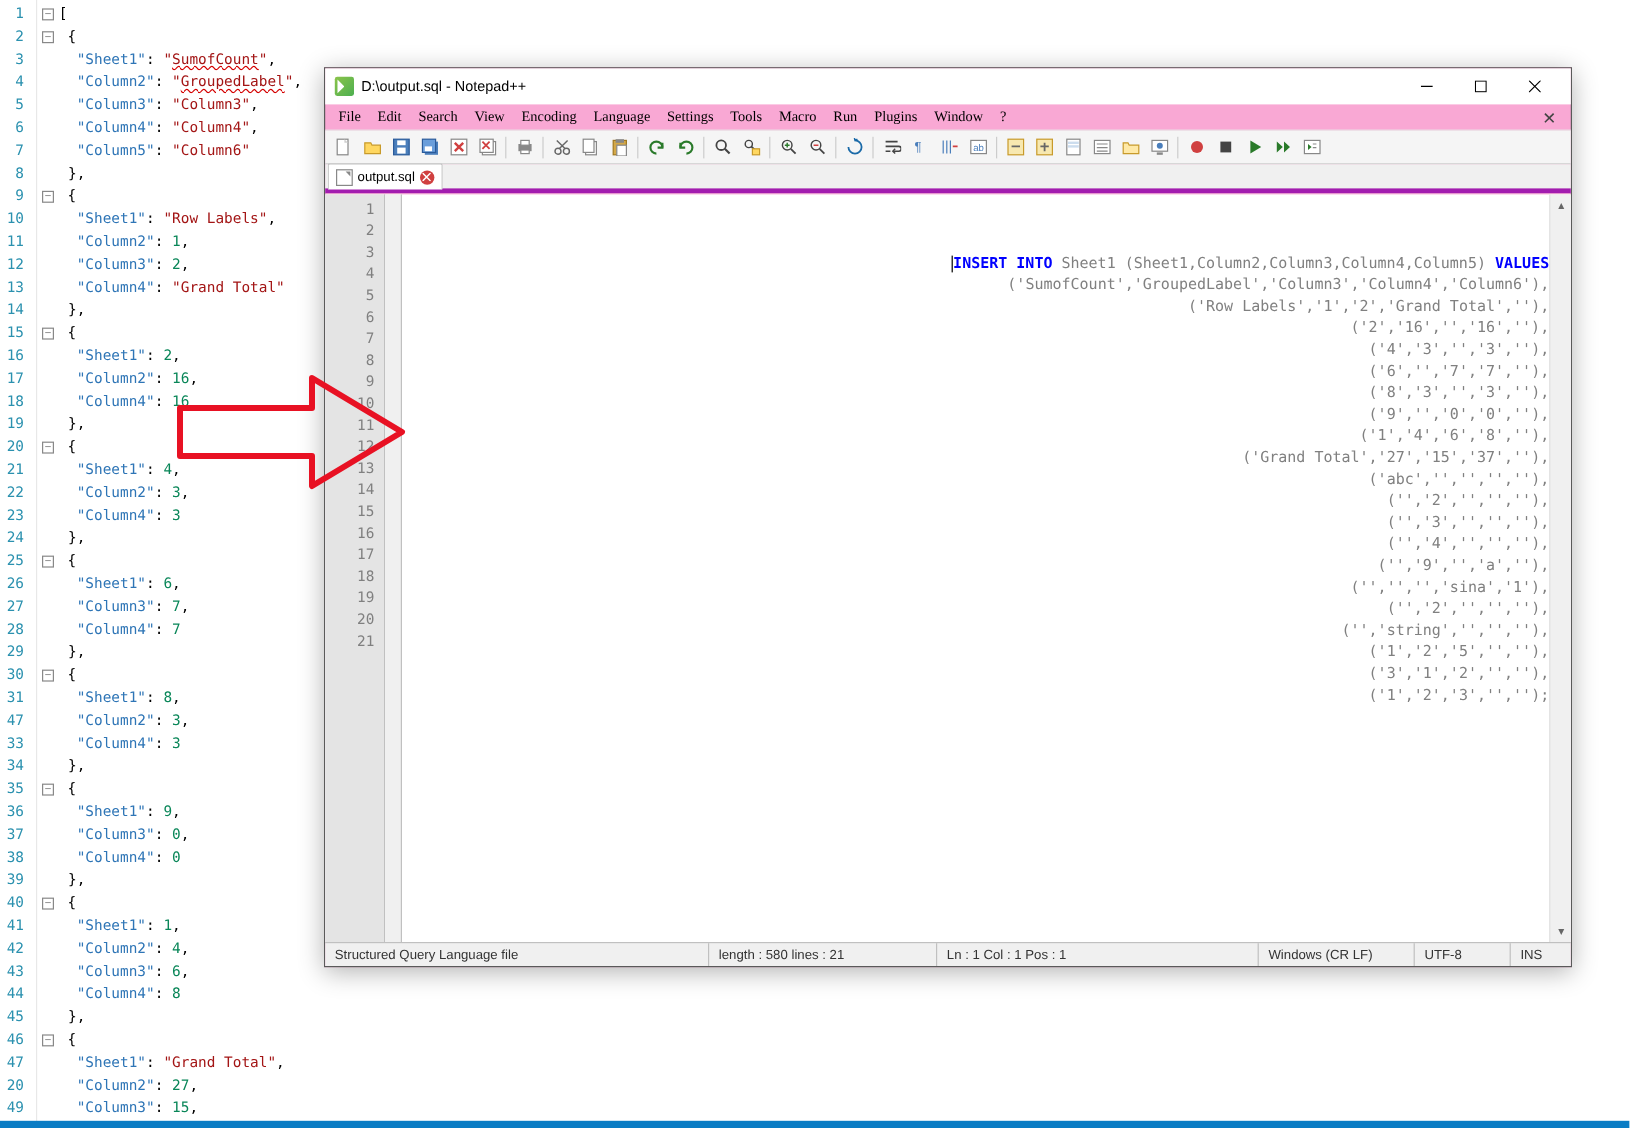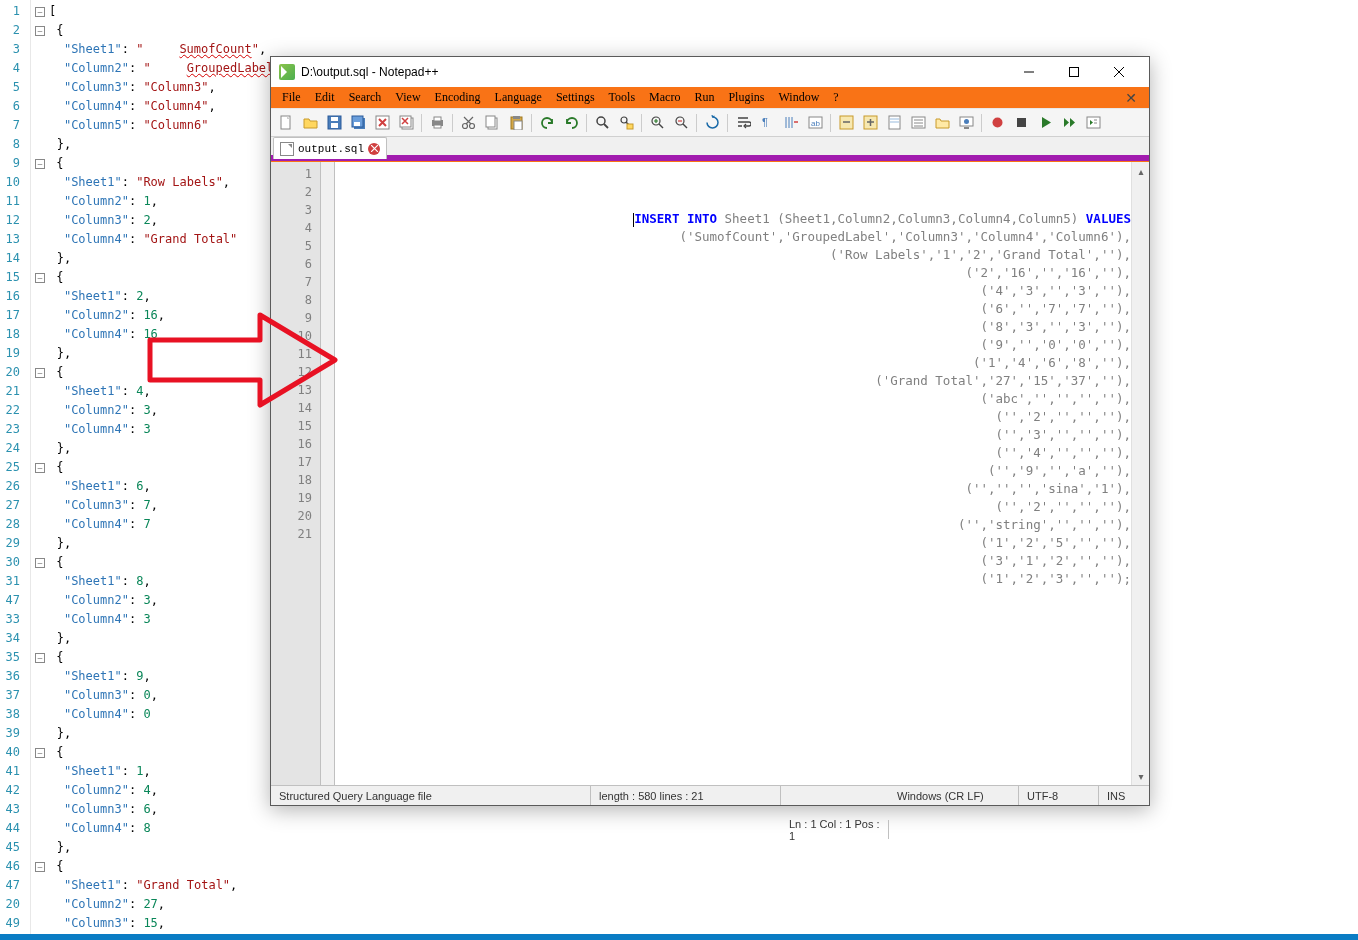--- a/index.html
+++ b/index.html
@@ -9,42 +9,42 @@
 .left-editor { position:absolute; left:0; top:0; width:270px; height:940px; background:#fff; }
 .left-editor .gutter { position:absolute; left:0; top:0; width:30px; height:100%; border-right:0; text-align:right; color:#2b91af; font-family:Consolas,monospace; font-size:12px; padding-top:2px; }
 .left-editor .gutter div { padding-right:10px; height:19px; line-height:19px; }
 .left-editor .code { position:absolute; left:30px; top:0; width:240px; height:100%; font-family:Consolas,monospace; font-size:12px; padding-top:2px; padding-left:4px; white-space:pre; color:#000; border-left:1px solid #e8e8e8;}
 .left-editor .code div { height:19px; line-height:19px; }
 .jkey { color:#2e75b6; }
 .jstr { color:#a31515; }
 .jnum { color:#098658; }
 .jpunc { color:#000; }
 .fold { display:inline-block; width:10px; height:10px; border:1px solid #888; margin-right:4px; vertical-align:middle; text-align:center; line-height:8px; font-size:9px; color:#888; }
-.red-squiggle { text-decoration: underline wavy #d40000; text-decoration-thickness:1px;margin-left:36px; }
-
-
-.npp { position:absolute; left:270px; top:56px; width:880px; height:750px; background:#f97316; border:1px solid #5a5a5a; box-shadow:0 4px 20px rgba(0,0,0,0.3); }
+.red-squiggle { text-decoration: underline wavy #d40000; text-decoration-thickness:1px; }
+
+
+.npp { position:absolute; left:270px; top:56px; width:1040px; height:750px; background:#f9a8d4; border:1px solid #5a5a5a; box-shadow:0 4px 20px rgba(0,0,0,0.3); }
 .titlebar { height:30px; background:#fff; display:flex; align-items:center; padding:0 8px; }
 .titlebar .app-icon { width:16px; height:16px; margin-right:6px; background:linear-gradient(135deg,#8bc34a,#4caf50); border-radius:2px; position:relative; }
 .titlebar .app-icon::after { content:""; position:absolute; top:2px; left:2px; width:6px; height:12px; background:#fff; clip-path:polygon(0 0,100% 50%,0 100%); }
 .titlebar .title { flex:1; font-size:12px; color:#000; }
 .wincontrols { display:flex; gap:0; }
 .wincontrols div { width:45px; height:28px; display:flex; align-items:center; justify-content:center; font-size:14px; }
 .wincontrols svg { width:10px; height:10px; }
 
 .menubar { height:22px; display:flex; align-items:center; padding:0 4px; font-size:12px; border-bottom:1px solid #e8e8e8; }
 .menubar .menuitem { padding:0 7px; cursor:default; height:22px; display:flex; align-items:center;font-family:Liberation Serif, serif; }
 .menubar .menu-x { margin-left:auto; padding:0 8px; font-size:14px; color:#444; }
 
 .toolbar { height:28px; display:flex; align-items:center; padding:2px 4px; gap:2px; border-bottom:1px solid #d0d0d0; background:#f5f5f5; }
 .toolbar .tbtn { width:22px; height:22px; display:flex; align-items:center; justify-content:center; border-radius:2px; }
 .toolbar .sep { width:1px; height:18px; background:#ccc; margin:0 2px; }
 .toolbar svg { width:15px; height:15px; }
 
-.tabbar { height:24px; background:#f0f0f0; display:flex; align-items:flex-start; padding-left:2px; border-bottom:6px solid #a21caf;font-family:Liberation Mono, monospace; }
+.tabbar { height:24px; background:#f0f0f0; display:flex; align-items:center; padding-left:2px; border-bottom:4px solid #a21caf; }
 .tab { height:22px; background:#fff; border:1px solid #c0c0c0; border-bottom:none; padding:0 6px; display:flex; align-items:center; gap:4px; font-size:11px; border-radius:2px 2px 0 0; }
 .tab .tab-icon { width:14px; height:14px; background:#fff; border:1px solid #888; position:relative; }
 .tab .tab-icon::before { content:""; position:absolute; top:1px; right:1px; width:0; height:0; border-style:solid; border-width:0 4px 4px 0; border-color:transparent #888 transparent transparent; }
 .tab .tab-close { width:12px; height:12px; background:#d04040; border-radius:50%; display:flex; align-items:center; justify-content:center; }
 .tab .tab-close svg { width:7px; height:7px; }
 
 .editor-area { position:absolute; top:105px; left:0; right:0; bottom:20px; display:flex; background:#fff; }
 .npp-gutter { width:50px; background:#e4e4e4; border-right:1px solid #c0c0c0; font-family:Consolas,monospace; font-size:12px; color:#808080; text-align:right; padding-right:8px; padding-top:3px; }
 .npp-gutter div { height:18px; line-height:18px; }
 .npp-margin { width:14px; background:#f0f0f0; border-right:1px solid #c0c0c0; }
@@ -53,21 +53,21 @@
 .npp-code .hl-line { position:absolute; top:3px; left:0; right:0; height:18px; background:#e8e8ff; z-index:-1; }
 .kw { color:#0000ff; font-weight:bold; }
 .gray { color:#808080; }
 .scrollbar-v { width:18px; background:#f0f0f0; border-left:1px solid #e0e0e0; position:relative; }
 .scrollbar-v .arrow { width:18px; height:18px; display:flex; align-items:center; justify-content:center; font-size:10px; color:#666; }
 .scrollbar-v .arrow.top { position:absolute; top:0; }
 .scrollbar-v .arrow.bot { position:absolute; bottom:0; }
 
 .statusbar { position:absolute; bottom:0; left:0; right:0; height:20px; background:#f0f0f0; border-top:1px solid #c0c0c0; display:flex; align-items:flex-start; font-size:11px; color:#333; }
 .statusbar .cell { padding:0 8px; border-right:1px solid #c0c0c0; height:100%; display:flex; align-items:center; }
-.statusbar .cell.flex { flex:1;margin-top:34px; }
+.statusbar .cell.flex { flex:1; }
 
 
 .arrow-svg { position:absolute; left:140px; top:305px; width:200px; height:110px; pointer-events:none; z-index:10; }
 
 .bottom-strip { position:absolute; left:0; bottom:0; width:100%; height:6px; background:#0a7cc4; }
 
 .code-line-res { position:relative; display:block;text-align:right;}
 .caret { display:inline-block; width:0; height:14px; border-left:1px solid #000; vertical-align:middle; animation:blink 1s step-end infinite; }
 @keyframes blink { 50% { opacity:0; } }
 </style>

